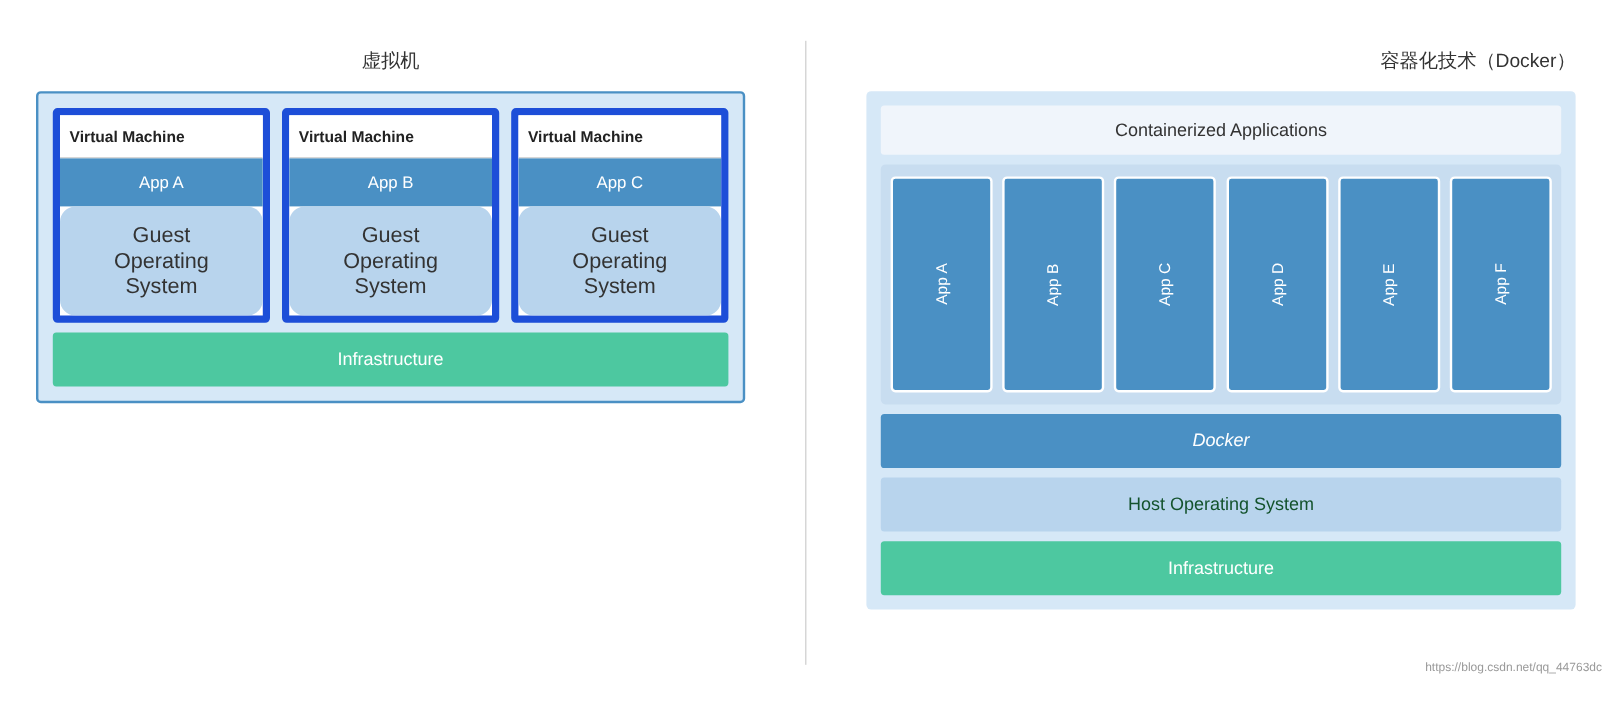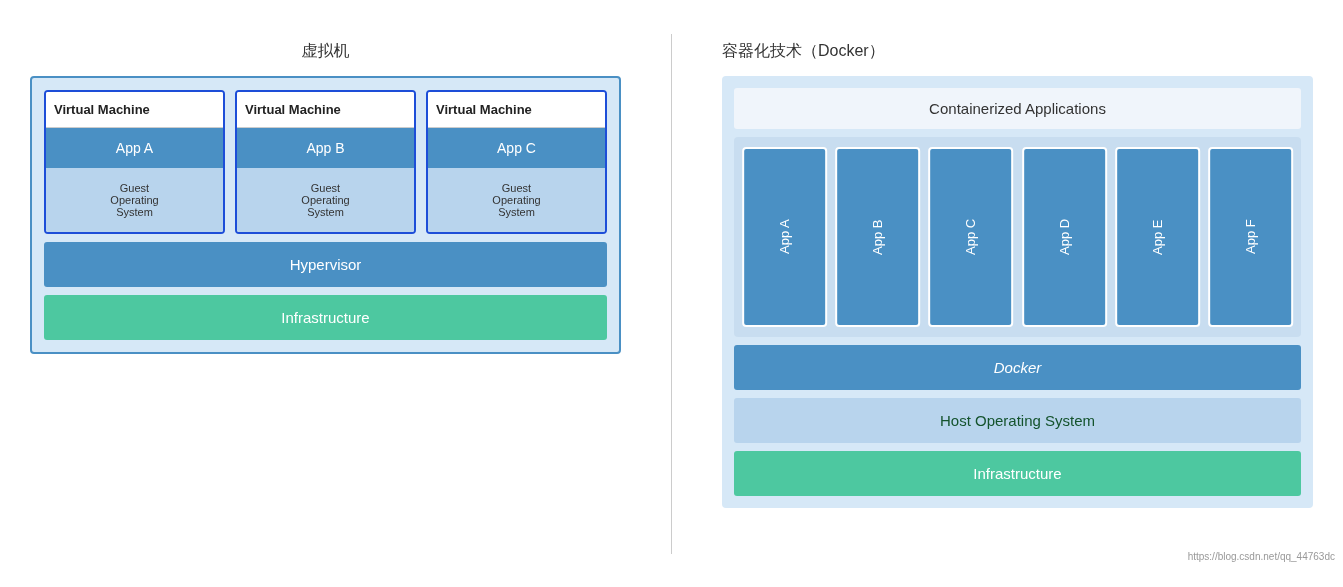--- a/index.html
+++ b/index.html
@@ -46,21 +46,21 @@
       display: flex;
       flex-direction: column;
       gap: 8px;
     }
     .vm-boxes-row {
       display: flex;
       gap: 10px;
       justify-content: space-between;
     }
     .vm-box {
-      border: 2px solid #1d4ed8;
+      border: 6px solid #1d4ed8;
       border-radius: 4px;
       overflow: hidden;
       flex: 1;
       display: flex;
       flex-direction: column;
       background: #fff;
     }
     .vm-box-header {
       background: #fff;
       padding: 10px 8px;
@@ -73,23 +73,24 @@
       background: #4a90c4;
       color: #fff;
       text-align: center;
       padding: 12px 8px;
       font-size: 14px;
     }
     .vm-guest-os {
       background: #b8d4ed;
       text-align: center;
       padding: 14px 8px;
-      font-size: 11px;
+      font-size: 18px;
       color: #333;
       flex: 1;
+      border-radius: 13px;
     }
     .vm-hypervisor {
       background: #4a90c4;
       color: #fff;
       text-align: center;
       padding: 14px;
       font-size: 15px;
       border-radius: 3px;
     }
     .vm-infrastructure {
@@ -107,21 +108,21 @@
       background: #ccc;
       height: 520px;
       align-self: center;
       margin: 0 10px;
     }
 
     
     .docker-section {
       display: flex;
       flex-direction: column;
-      align-items: flex-start;
+      align-items: flex-end;
       gap: 8px;
       flex: 1;
     }
     .docker-container {
       background: #d6e8f7;
       border-radius: 4px;
       padding: 12px;
       width: 100%;
       display: flex;
       flex-direction: column;
@@ -212,21 +213,20 @@
           <div class="vm-app">App B</div>
           <div class="vm-guest-os">Guest<br>Operating<br>System</div>
         </div>
 
         <div class="vm-box">
           <div class="vm-box-header">Virtual Machine</div>
           <div class="vm-app">App C</div>
           <div class="vm-guest-os">Guest<br>Operating<br>System</div>
         </div>
       </div>
-      <div class="vm-hypervisor">Hypervisor</div>
       <div class="vm-infrastructure">Infrastructure</div>
     </div>
   </div>
 
   <div class="divider"></div>
 
   <div class="docker-section">
     <div class="section-title">容器化技术（Docker）</div>
     <div class="docker-container">
       <div class="containerized-label">Containerized Applications</div>

